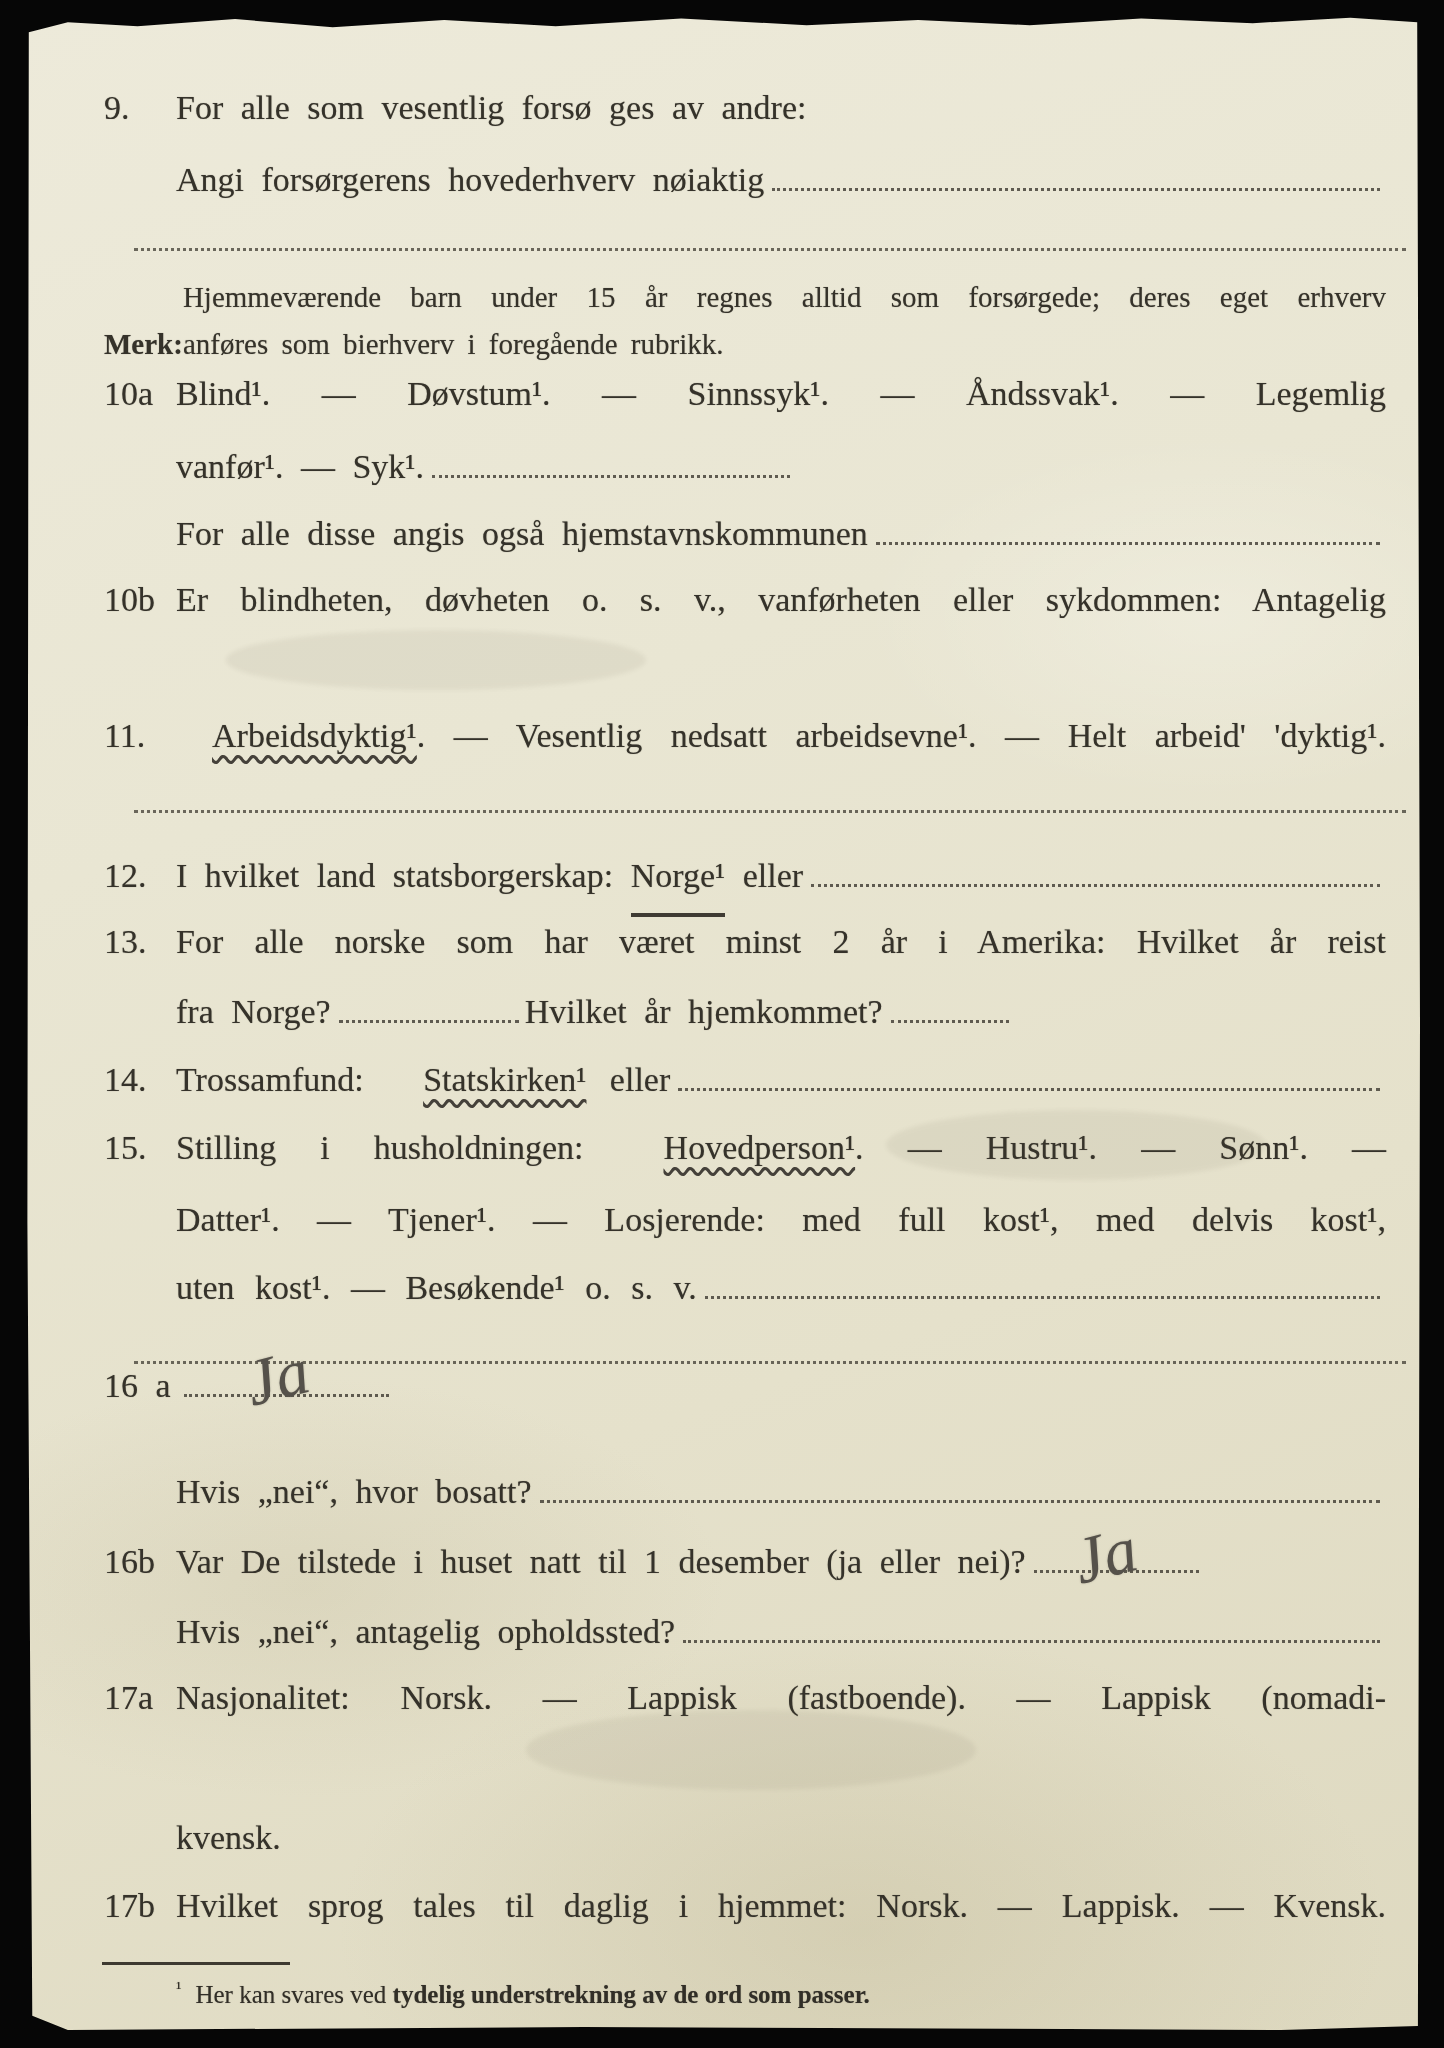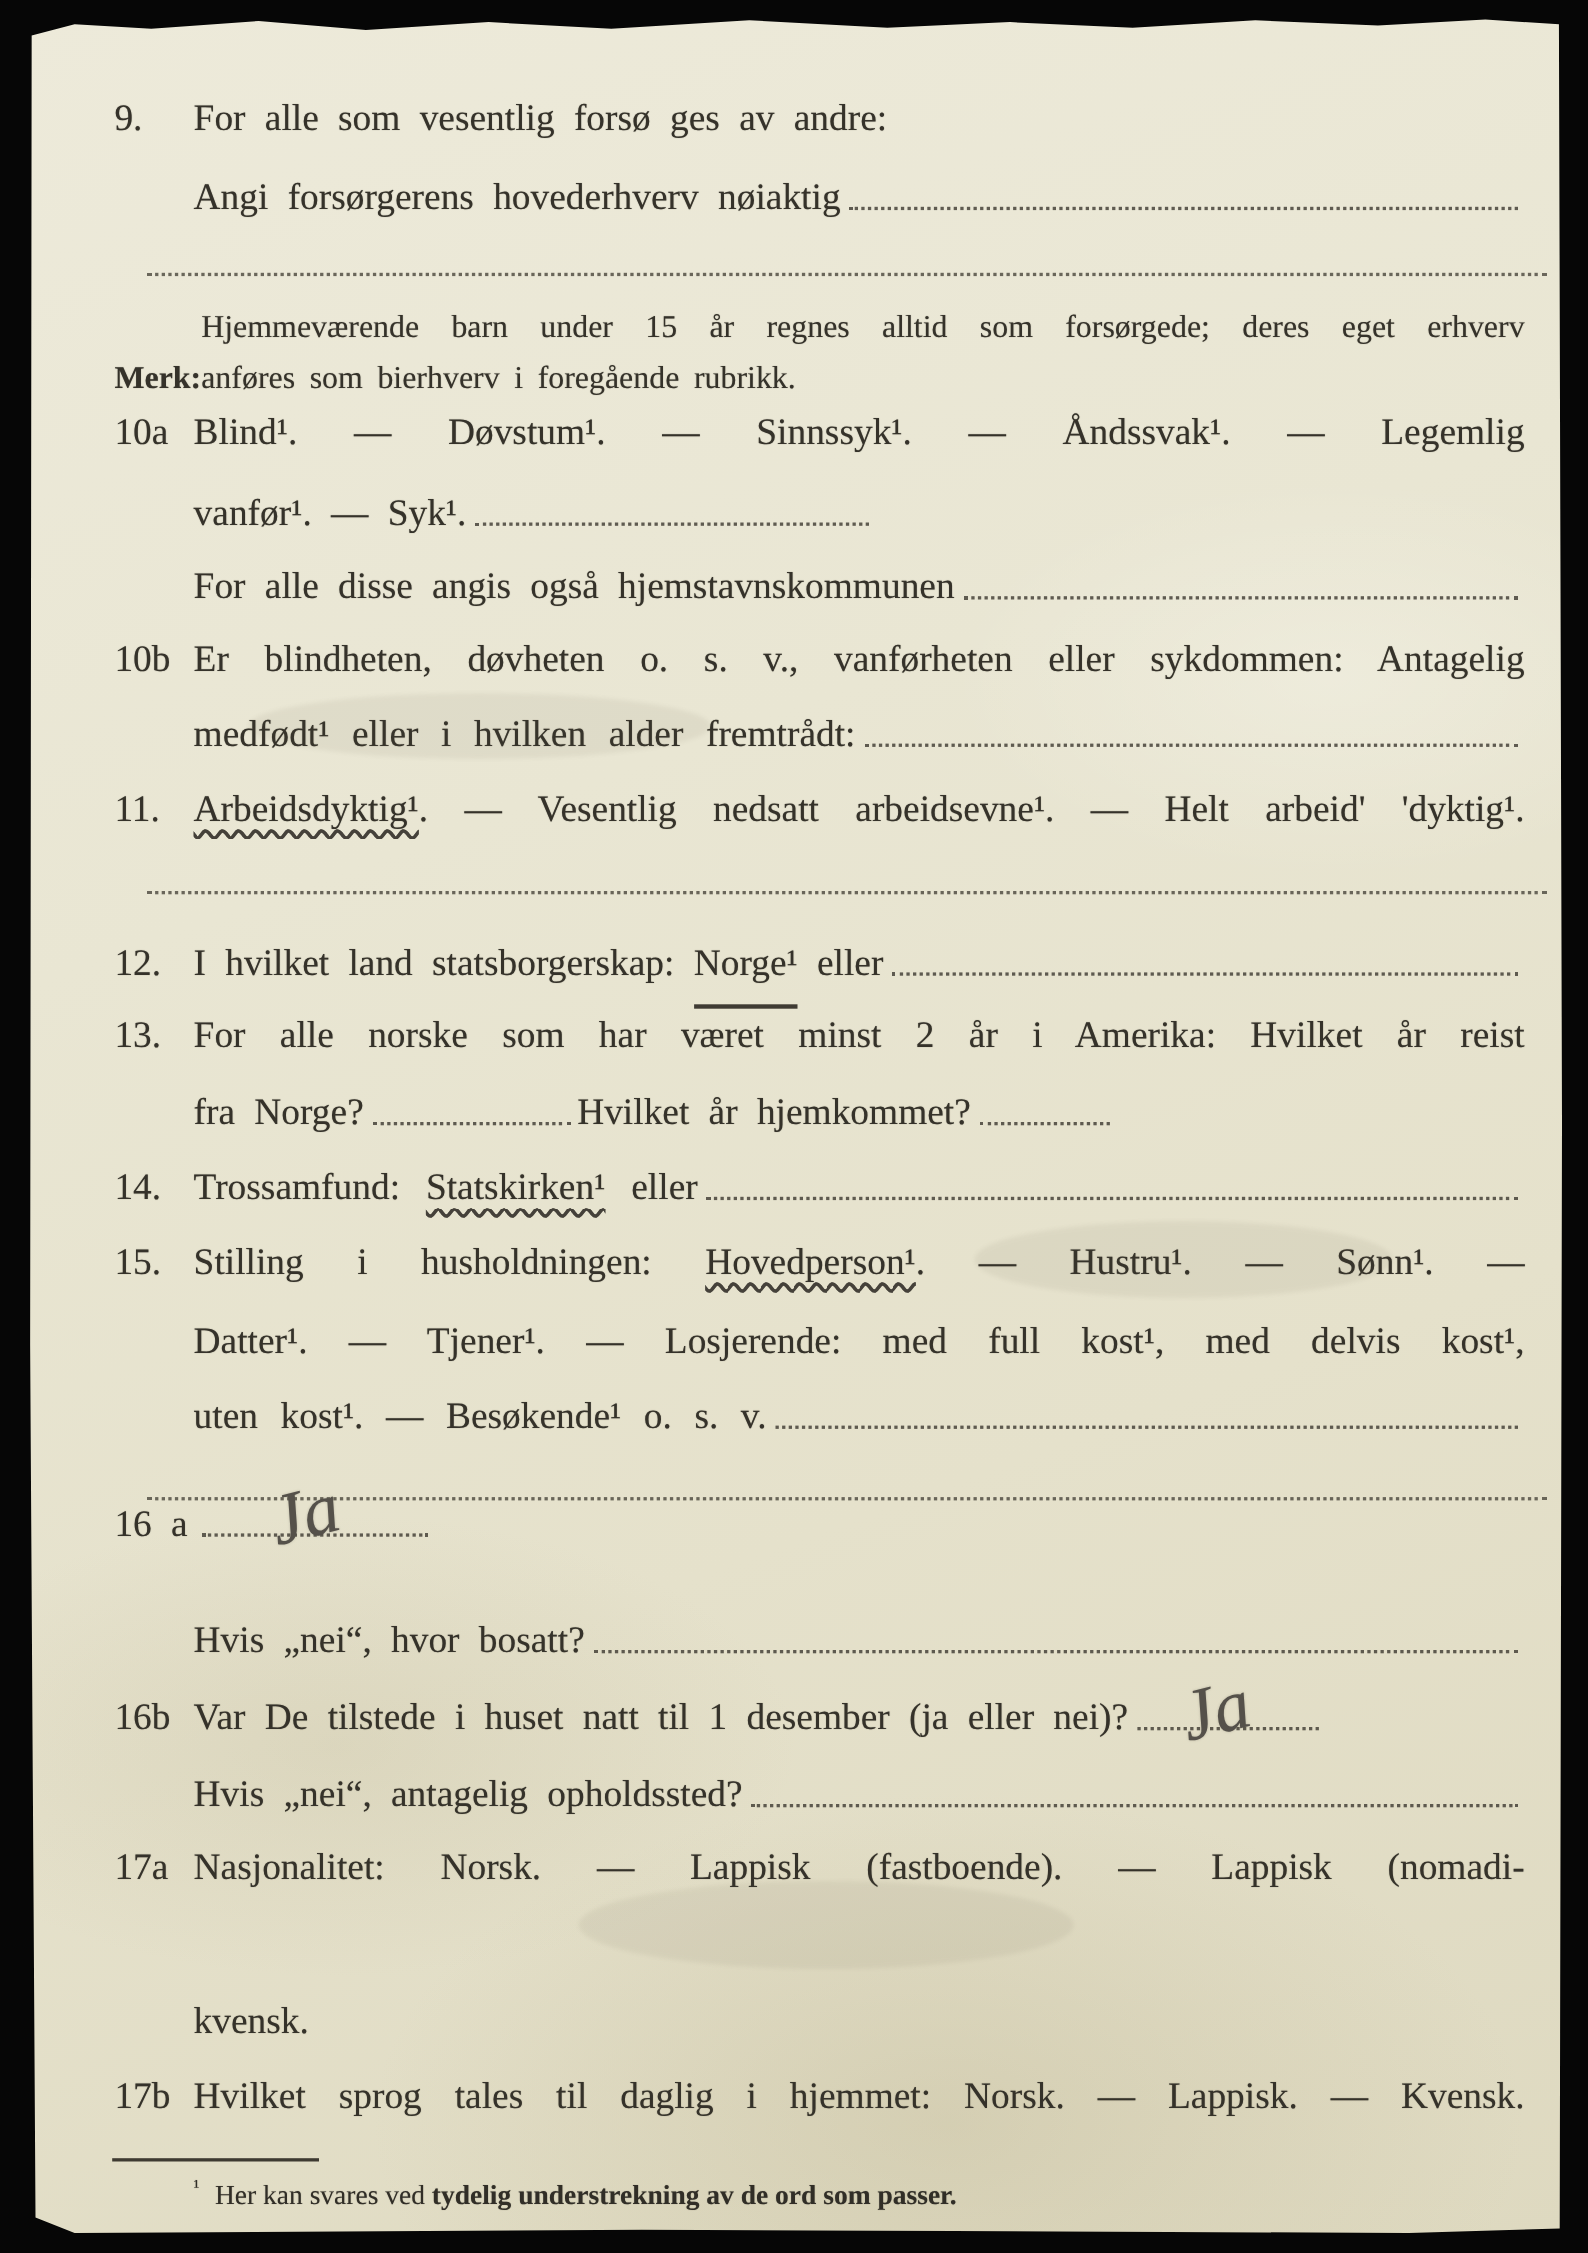--- a/index.html
+++ b/index.html
@@ -44,20 +44,21 @@
   .sep{
     position:absolute;left:108px;width:1272px;height:4px;
     border-bottom:3px dotted #4a463c;opacity:.8;
   }
   .uwavy{
     text-decoration:underline;
     text-decoration-style:wavy;
     text-decoration-color:#45413a;
     text-decoration-thickness:2.5px;
     text-underline-offset:8px;
+    margin-left:36px;
   }
   .uline{border-bottom:4px solid #3f3b33;padding-bottom:19px;}
   .leadwrap{position:relative;display:flex;align-items:flex-end;}
   .ja{
     position:absolute;
     font-style:italic;
     font-size:66px;
     color:#55514a;
     transform:rotate(-14deg);
     text-shadow:0 0 2px rgba(80,76,66,0.35);
@@ -117,24 +118,20 @@
     <span>For alle disse angis også hjemstavnskommunen</span>
     <span class="leader"></span>
   </div>
 
   <div class="row" style="top:570px">
     <span class="num">10b</span>
     <span class="body blocktext">
         <span class="just">Er blindheten, døvheten o. s. v., vanførheten eller sykdommen: Antagelig</span>
       </span>
   </div>
-  <div class="row cont ws12" style="top:638px">
-    <span>medfødt¹ eller i hvilken alder fremtrådt:</span>
-    <span class="leader"></span>
-  </div>
 
   <div class="row" style="top:706px">
     <span class="num">11.</span>
     <span class="body blocktext">
         <span class="just"><span class="uwavy">Arbeidsdyktig¹</span><span>. — Vesentlig nedsatt arbeidsevne¹. — Helt arbeid' 'dyktig¹.</span></span>
       </span>
   </div>
 
   <div class="sep" style="top:796px"></div>
 

